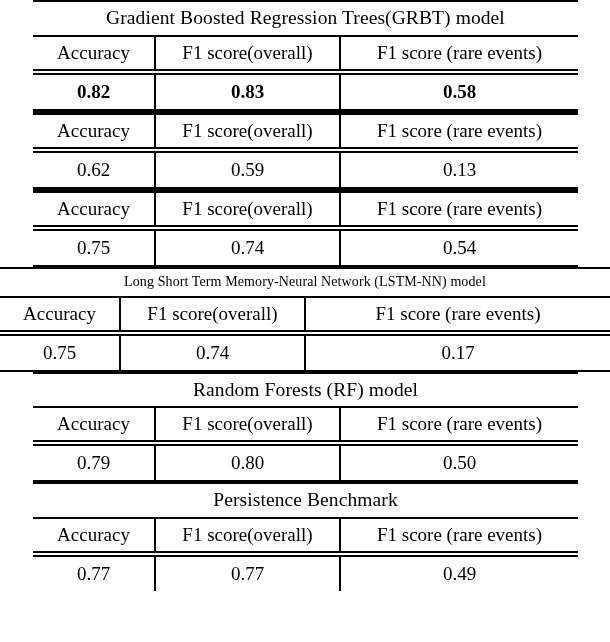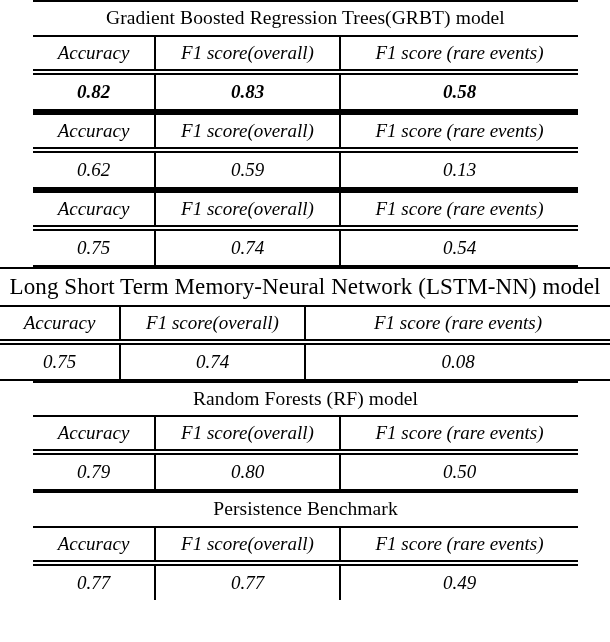--- a/index.html
+++ b/index.html
@@ -52,36 +52,35 @@
 
   .title-row {
     text-align: center;
     font-size: 19.5px;
     line-height: 1;
     padding: 6px 0 7px 0;
     letter-spacing: 0.1px;
     white-space: nowrap;
   }
   .block.wide .title-row {
-    font-size: 23px;
+    font-size: 14px;
   }
 
   table.grid {
     border-collapse: collapse;
     width: 100%;
     table-layout: fixed;
   }
   table.grid td {
     text-align: center;
     font-size: 19px;
     line-height: 1;
     padding: 6px 2px 7px 2px;
     border-left: 2px solid #000;
     white-space: nowrap;
-    font-style: italic;
   }
   table.grid td:first-child {
     border-left: none;
   }
   table.grid tr.values td {
     padding: 7px 2px 8px 2px;
   }
   table.grid tr.values.bold td {
     font-weight: bold;
   }
@@ -273,21 +272,21 @@
         <table class="grid">
           <colgroup>
             <col class="c1">
             <col class="c2">
             <col class="c3">
           </colgroup>
           <tbody>
             <tr class="values">
               <td>0.75</td>
               <td>0.74</td>
-              <td>0.08</td>
+              <td>0.17</td>
             </tr>
           </tbody>
         </table>
       </div>
       <div class="rule-wrap">
         <div class="rule"></div>
       </div>
     </div>
     <div class="block narrow">
       <div class="rule-wrap">

